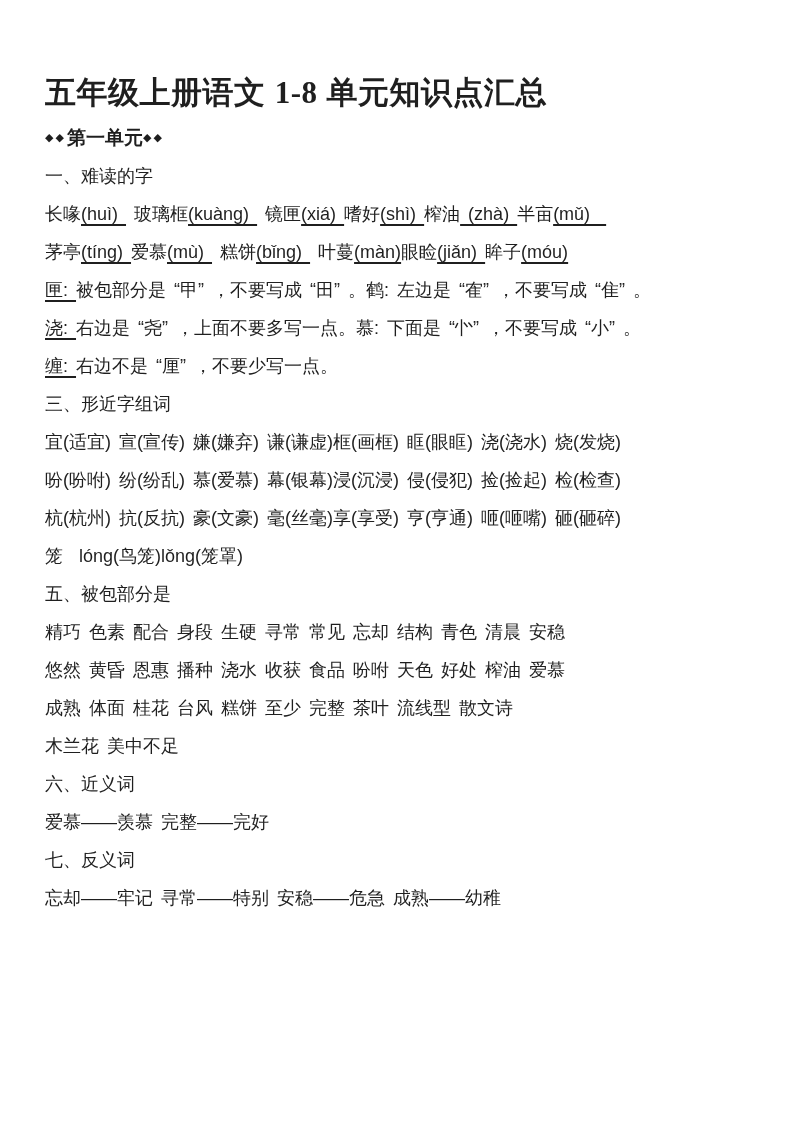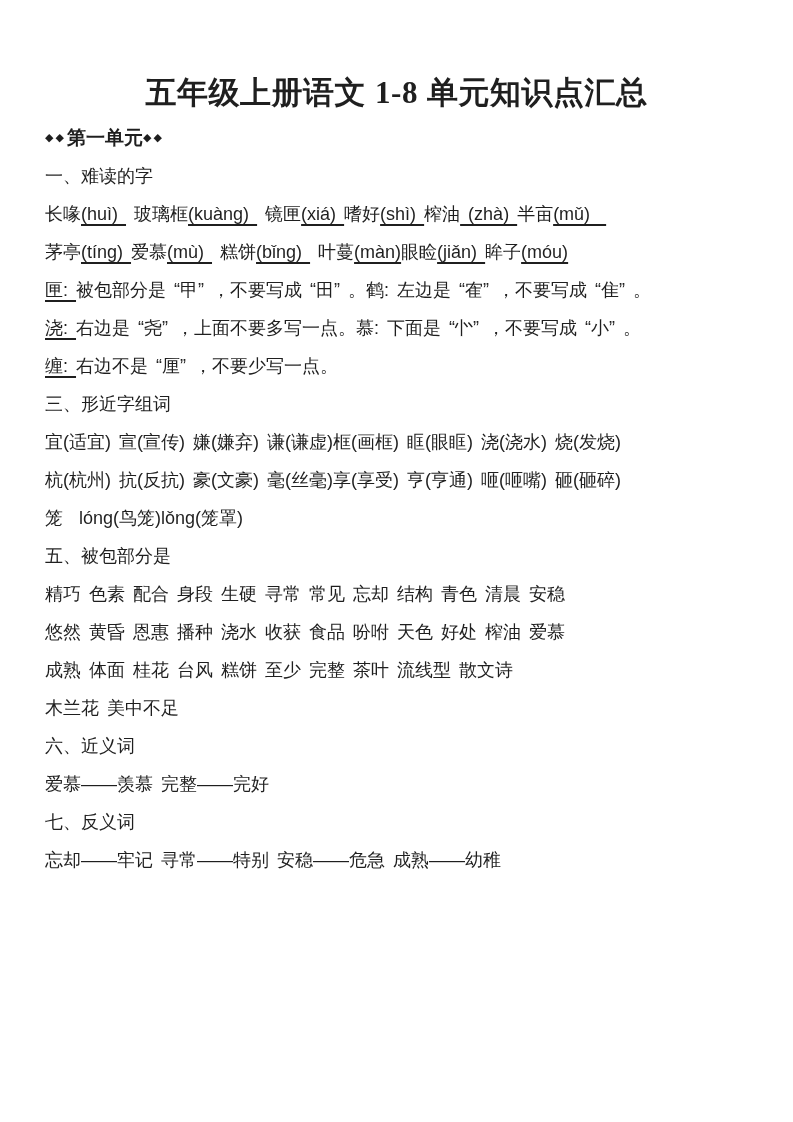--- a/index.html
+++ b/index.html
@@ -14,21 +14,20 @@
     margin: 0 auto;
     background: #ffffff;
     box-sizing: border-box;
     padding: 68px 45px 0 45px;
     font-family: "Liberation Sans", "DejaVu Sans", sans-serif;
     color: #1f1f1f;
     overflow: hidden;
   }
   .title {
     margin: 0;
-    text-align: center;
     font-size: 31px;
     font-weight: 700;
     line-height: 50px;
     letter-spacing: 0.5px;
     white-space: pre;
   }
   .title .serif {
     font-family: "Liberation Serif", "DejaVu Serif", serif;
   }
   .unit-line {
@@ -71,20 +70,21 @@
   <div class="line heading">一、难读的字</div>
   <div class="line"><span>长喙</span><span class="u">(huì) </span><span> </span><span>玻璃框</span><span class="u">(kuàng) </span><span> </span><span>镜匣</span><span class="u">(xiá) </span><span>嗜好</span><span class="u">(shì) </span><span>榨油</span><span class="u"> (zhà) </span><span>半亩</span><span class="u">(mǔ)  </span></div>
   <div class="line"><span>茅亭</span><span class="u">(tíng) </span><span>爱慕</span><span class="u">(mù) </span><span> </span><span>糕饼</span><span class="u">(bǐng) </span><span> </span><span>叶蔓</span><span class="u">(màn)</span><span>眼睑</span><span class="u">(jiǎn) </span><span>眸子</span><span class="u">(móu)</span></div>
 
   <div class="line"><span class="u">匣: </span><span>被包部分是 “甲” ，不要写成 “田” 。鹤: 左边是 “隺” ，不要写成 “隹” 。</span></div>
   <div class="line"><span class="u">浇: </span><span>右边是 “尧” ，上面不要多写一点。慕: 下面是 “㣺” ，不要写成 “小” 。</span></div>
   <div class="line"><span class="u">缠: </span><span>右边不是 “厘” ，不要少写一点。</span></div>
 
   <div class="line heading">三、形近字组词</div>
   <div class="line"><span>宜(适宜) 宣(宣传) 嫌(嫌弃) 谦(谦虚)框(画框) 眶(眼眶) 浇(浇水) 烧(发烧)</span></div>
+  <div class="line"><span>吩(吩咐) 纷(纷乱) 慕(爱慕) 幕(银幕)浸(沉浸) 侵(侵犯) 捡(捡起) 检(检查)</span></div>
   <div class="line"><span>杭(杭州) 抗(反抗) 豪(文豪) 毫(丝毫)享(享受) 亨(亨通) 咂(咂嘴) 砸(砸碎)</span></div>
 
   <div class="line"><span>笼  lóng(鸟笼)lǒng(笼罩)</span></div>
 
   <div class="line heading">五、被包部分是</div>
   <div class="line"><span>精巧 色素 配合 身段 生硬 寻常 常见 忘却 结构 青色 清晨 安稳</span></div>
   <div class="line"><span>悠然 黄昏 恩惠 播种 浇水 收获 食品 吩咐 天色 好处 榨油 爱慕</span></div>
   <div class="line"><span>成熟 体面 桂花 台风 糕饼 至少 完整 茶叶 流线型 散文诗</span></div>
   <div class="line"><span>木兰花 美中不足</span></div>
 

